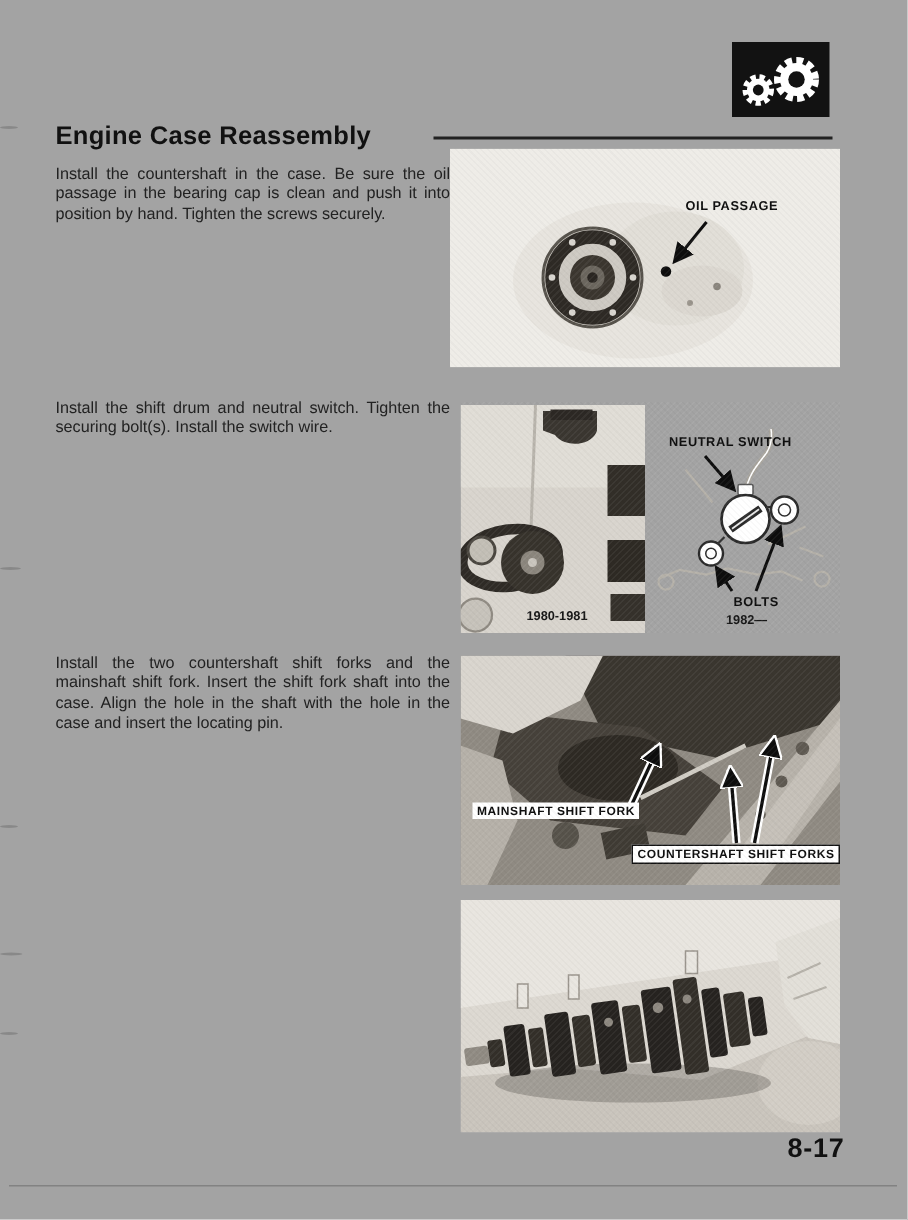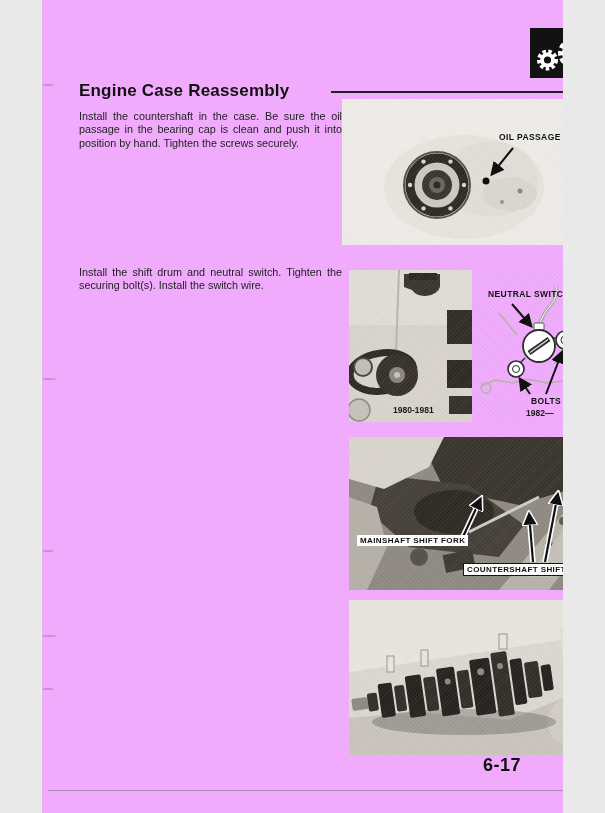--- a/index.html
+++ b/index.html
@@ -1,17 +1,17 @@
 <!DOCTYPE html>
 <html><head>
 <meta charset="utf-8">
 <style>
   html,body{margin:0;padding:0;background:#e9e9e9;}
   .page{
-    position:relative;width:521px;height:813px;background:#f0abfc;
+    position:relative;width:605px;height:813px;background:#a3a3a3;
     font-family:"Liberation Sans",sans-serif;color:#1a1a1a;overflow:hidden;
     margin:0 auto;
   }
   .title{
     position:absolute;left:37px;top:81px;font-size:17px;font-weight:bold;
     letter-spacing:.2px;color:#111;white-space:nowrap;
   }
   .title-rule{position:absolute;left:289px;top:91px;width:266px;height:2px;background:#222;}
   .para{
     position:absolute;left:37px;width:263px;font-size:10.8px;line-height:13.4px;
@@ -59,20 +59,21 @@
       <circle cx="17.5" cy="32" r="7.5" fill="#fff"></circle>
       <circle cx="17.5" cy="32" r="3.6" fill="#121212"></circle>
     </svg>
   </div>
 
   <div class="title">Engine Case Reassembly</div>
   <div class="title-rule"></div>
 
   <div class="para p2">Install the shift drum and neutral switch. Tighten the securing bolt(s). Install the switch wire.</div>
   <div class="para p1">Install the countershaft in the case. Be sure the oil passage in the bearing cap is clean and push it into position by hand. Tighten the screws securely.</div>
+  <div class="para p3">Install the two countershaft shift forks and the mainshaft shift fork. Insert the shift fork shaft into the case. Align the hole in the shaft with the hole in the case and insert the locating pin.</div>
 
   <div class="figure fig1">
     <svg width="260" height="146" viewBox="0 0 260 146">
       <defs>
         <marker id="ah1" viewBox="0 0 10 10" refX="8" refY="5" markerWidth="7" markerHeight="7" orient="auto">
           <path d="M0,0L10,5L0,10z" fill="#0d0d0d"></path>
         </marker>
       </defs>
       <rect width="260" height="146" fill="#eeece7"></rect>
       <ellipse cx="122" cy="88" rx="80" ry="52" fill="#e7e4de"></ellipse>
@@ -216,21 +217,21 @@
         <circle cx="134" cy="75" r="3.5" fill="#8d8880"></circle>
         <circle cx="154" cy="72" r="3" fill="#8d8880"></circle>
       </g>
       <rect x="38" y="56" width="7" height="16" fill="#e9e6e0" stroke="#9a958d"></rect>
       <rect x="72" y="50" width="7" height="16" fill="#e9e6e0" stroke="#9a958d"></rect>
       <rect x="150" y="34" width="8" height="15" fill="#e9e6e0" stroke="#9a958d"></rect>
     </svg>
     <div class="grain"></div>
   </div>
 
-  <div class="page-number">6-17</div>
+  <div class="page-number">8-17</div>
   <div class="footer-rule"></div>
 
   <div class="edge-mark" style="top:84px;width:12px"></div>
   <div class="edge-mark" style="top:378px;width:14px"></div>
   <div class="edge-mark" style="top:550px;width:12px"></div>
   <div class="edge-mark" style="top:635px;width:15px"></div>
   <div class="edge-mark" style="top:688px;width:12px"></div>
 
 </div>
 

